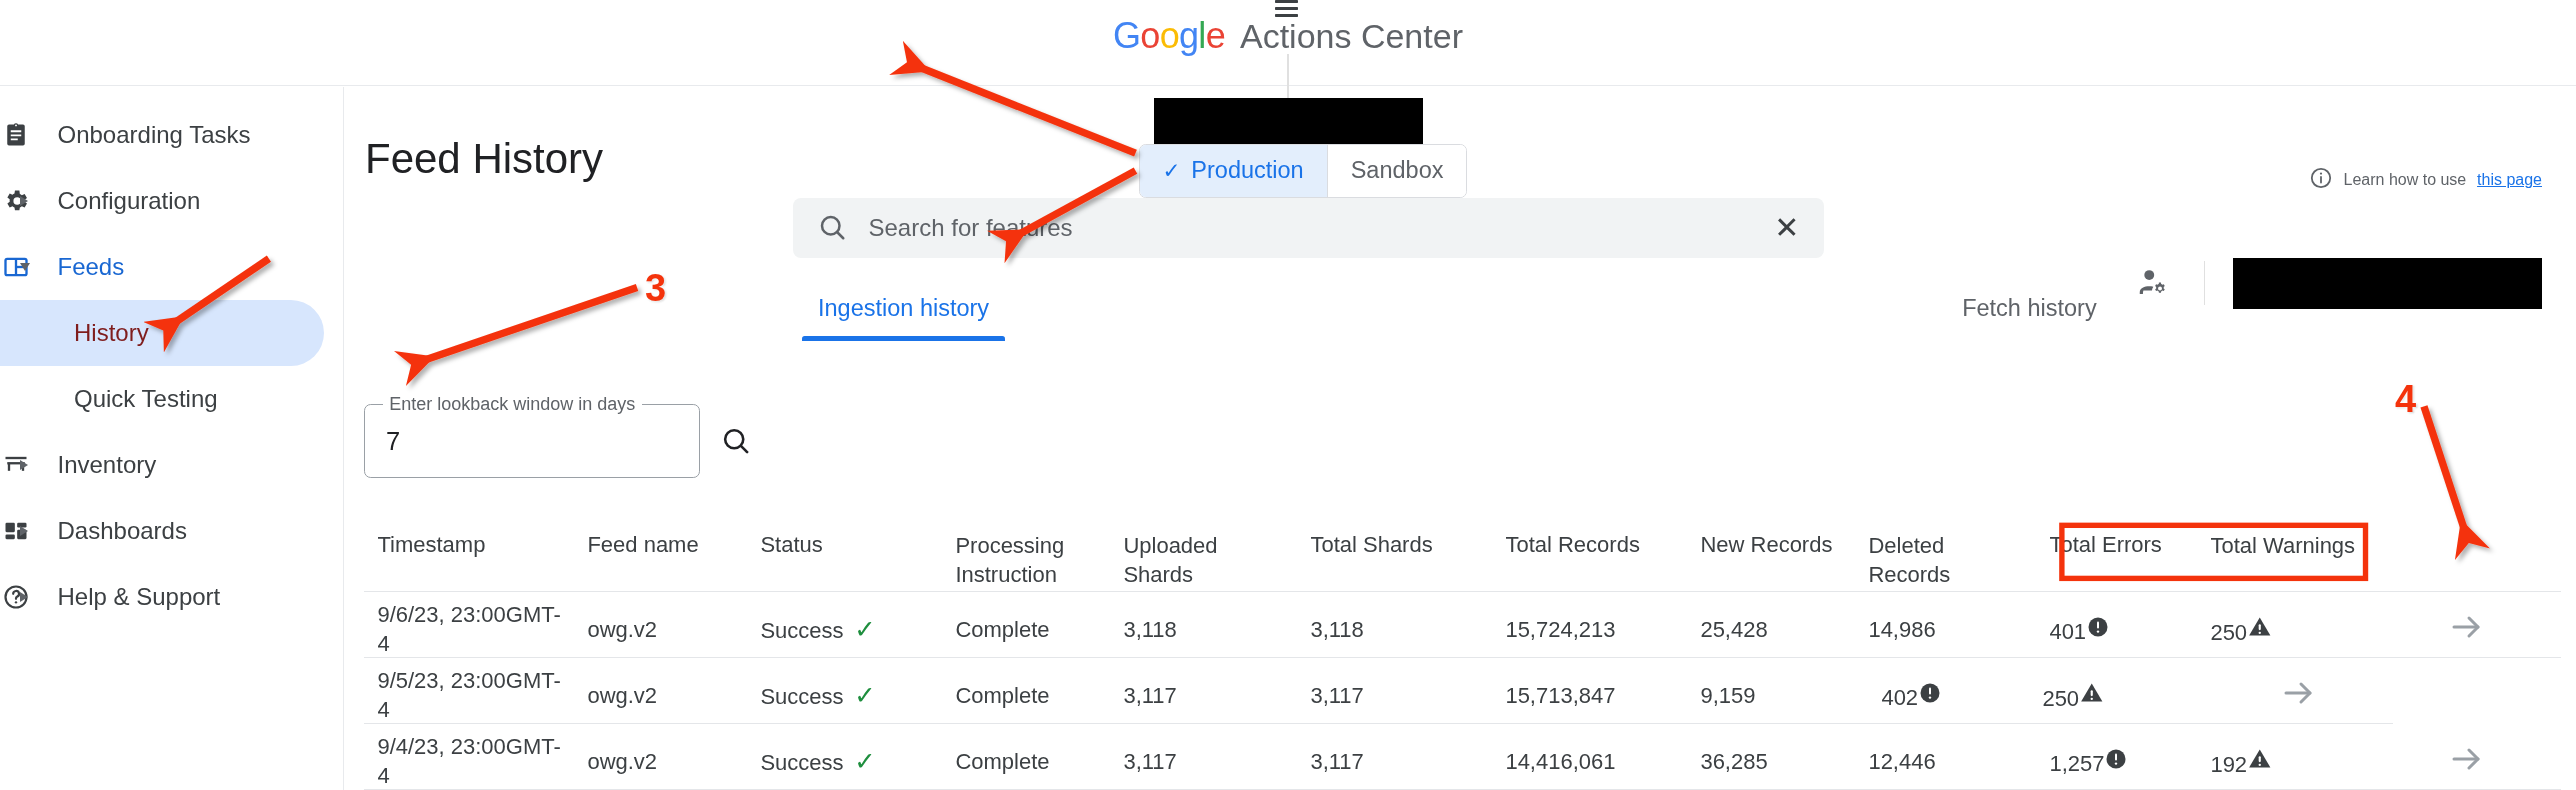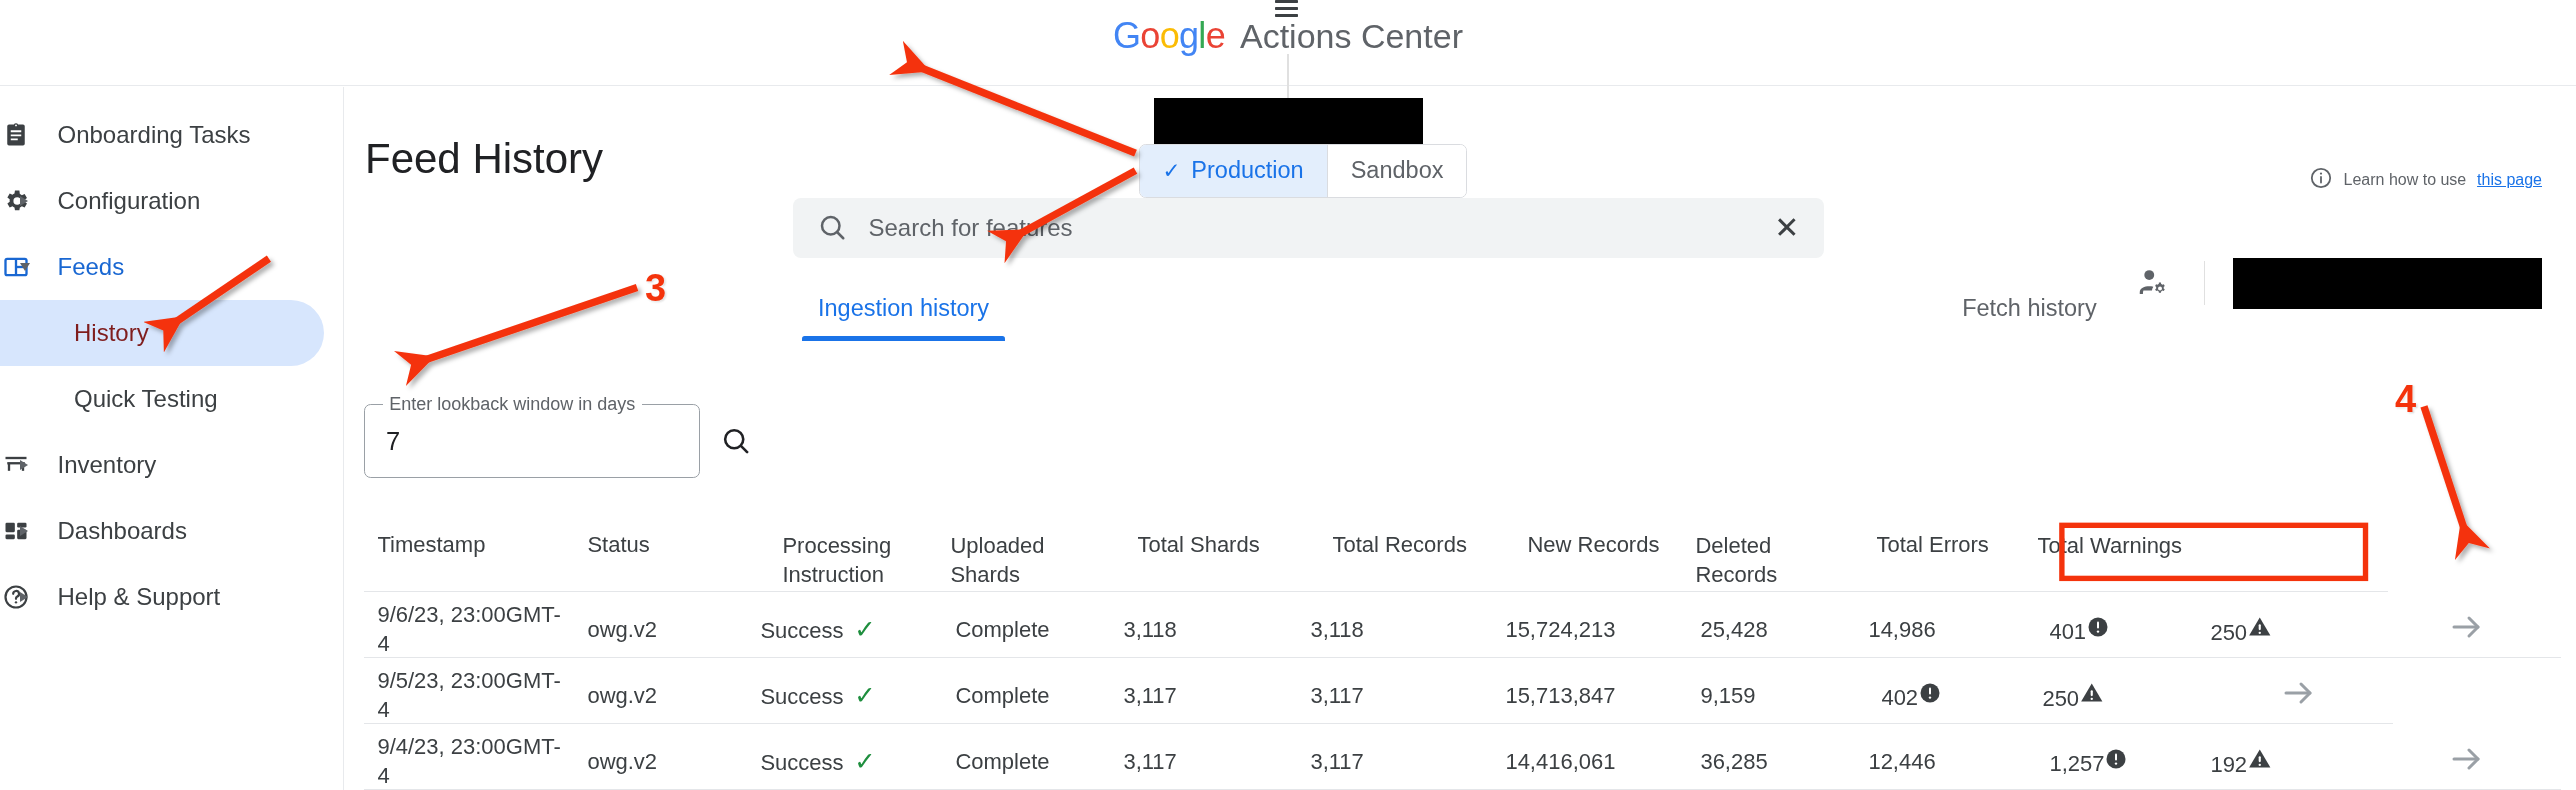--- a/index.html
+++ b/index.html
@@ -337,20 +337,21 @@
         <circle cx="11" cy="11" r="7"></circle>
           <line x1="16.2" y1="16.2" x2="21" y2="21" stroke-linecap="round"></line>
       </svg>
     </span>
   </div>
 
   <div class="tbl">
 
     <div class="trow">
       <div class="th c0">Timestamp</div>
+      <div class="th c1">Feed name</div>
       <div class="th c2">Status</div>
       <div class="th c3">
         <span class="cellsplit">
           <span>Processing</span>
           <span>Instruction</span>
         </span>
       </div>
       <div class="th c4">
         <span class="cellsplit">
           <span>Uploaded</span>

